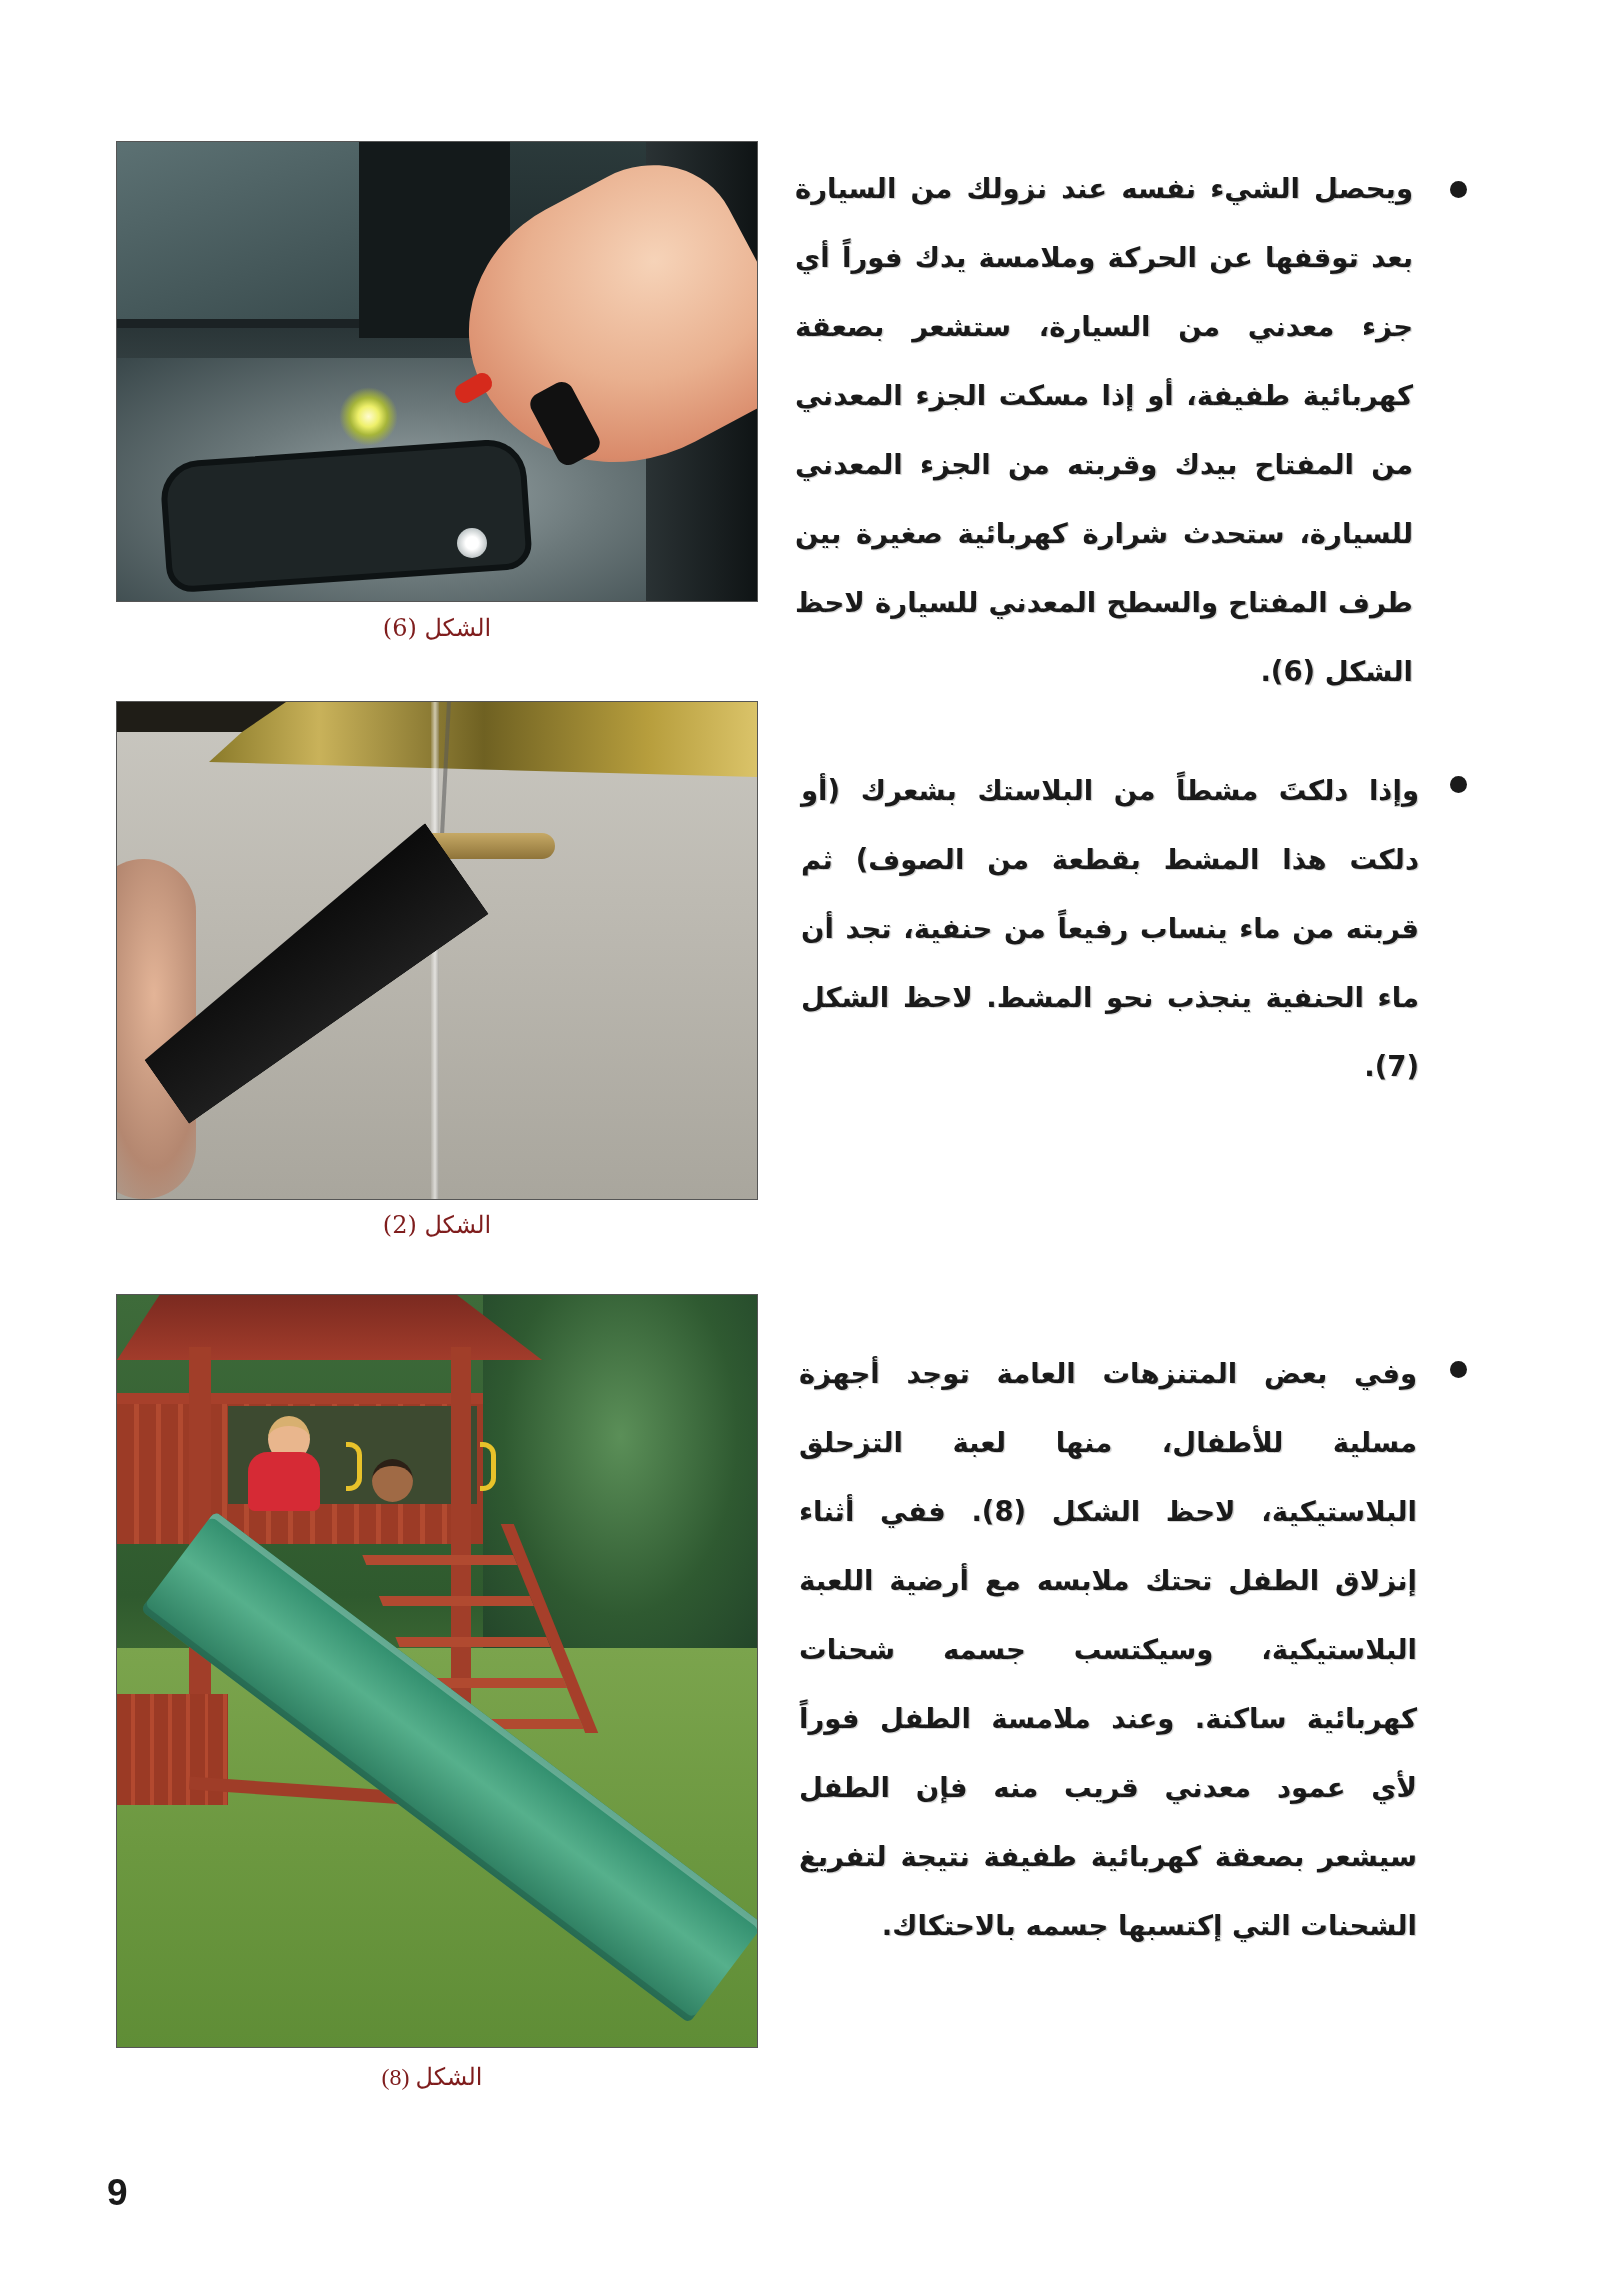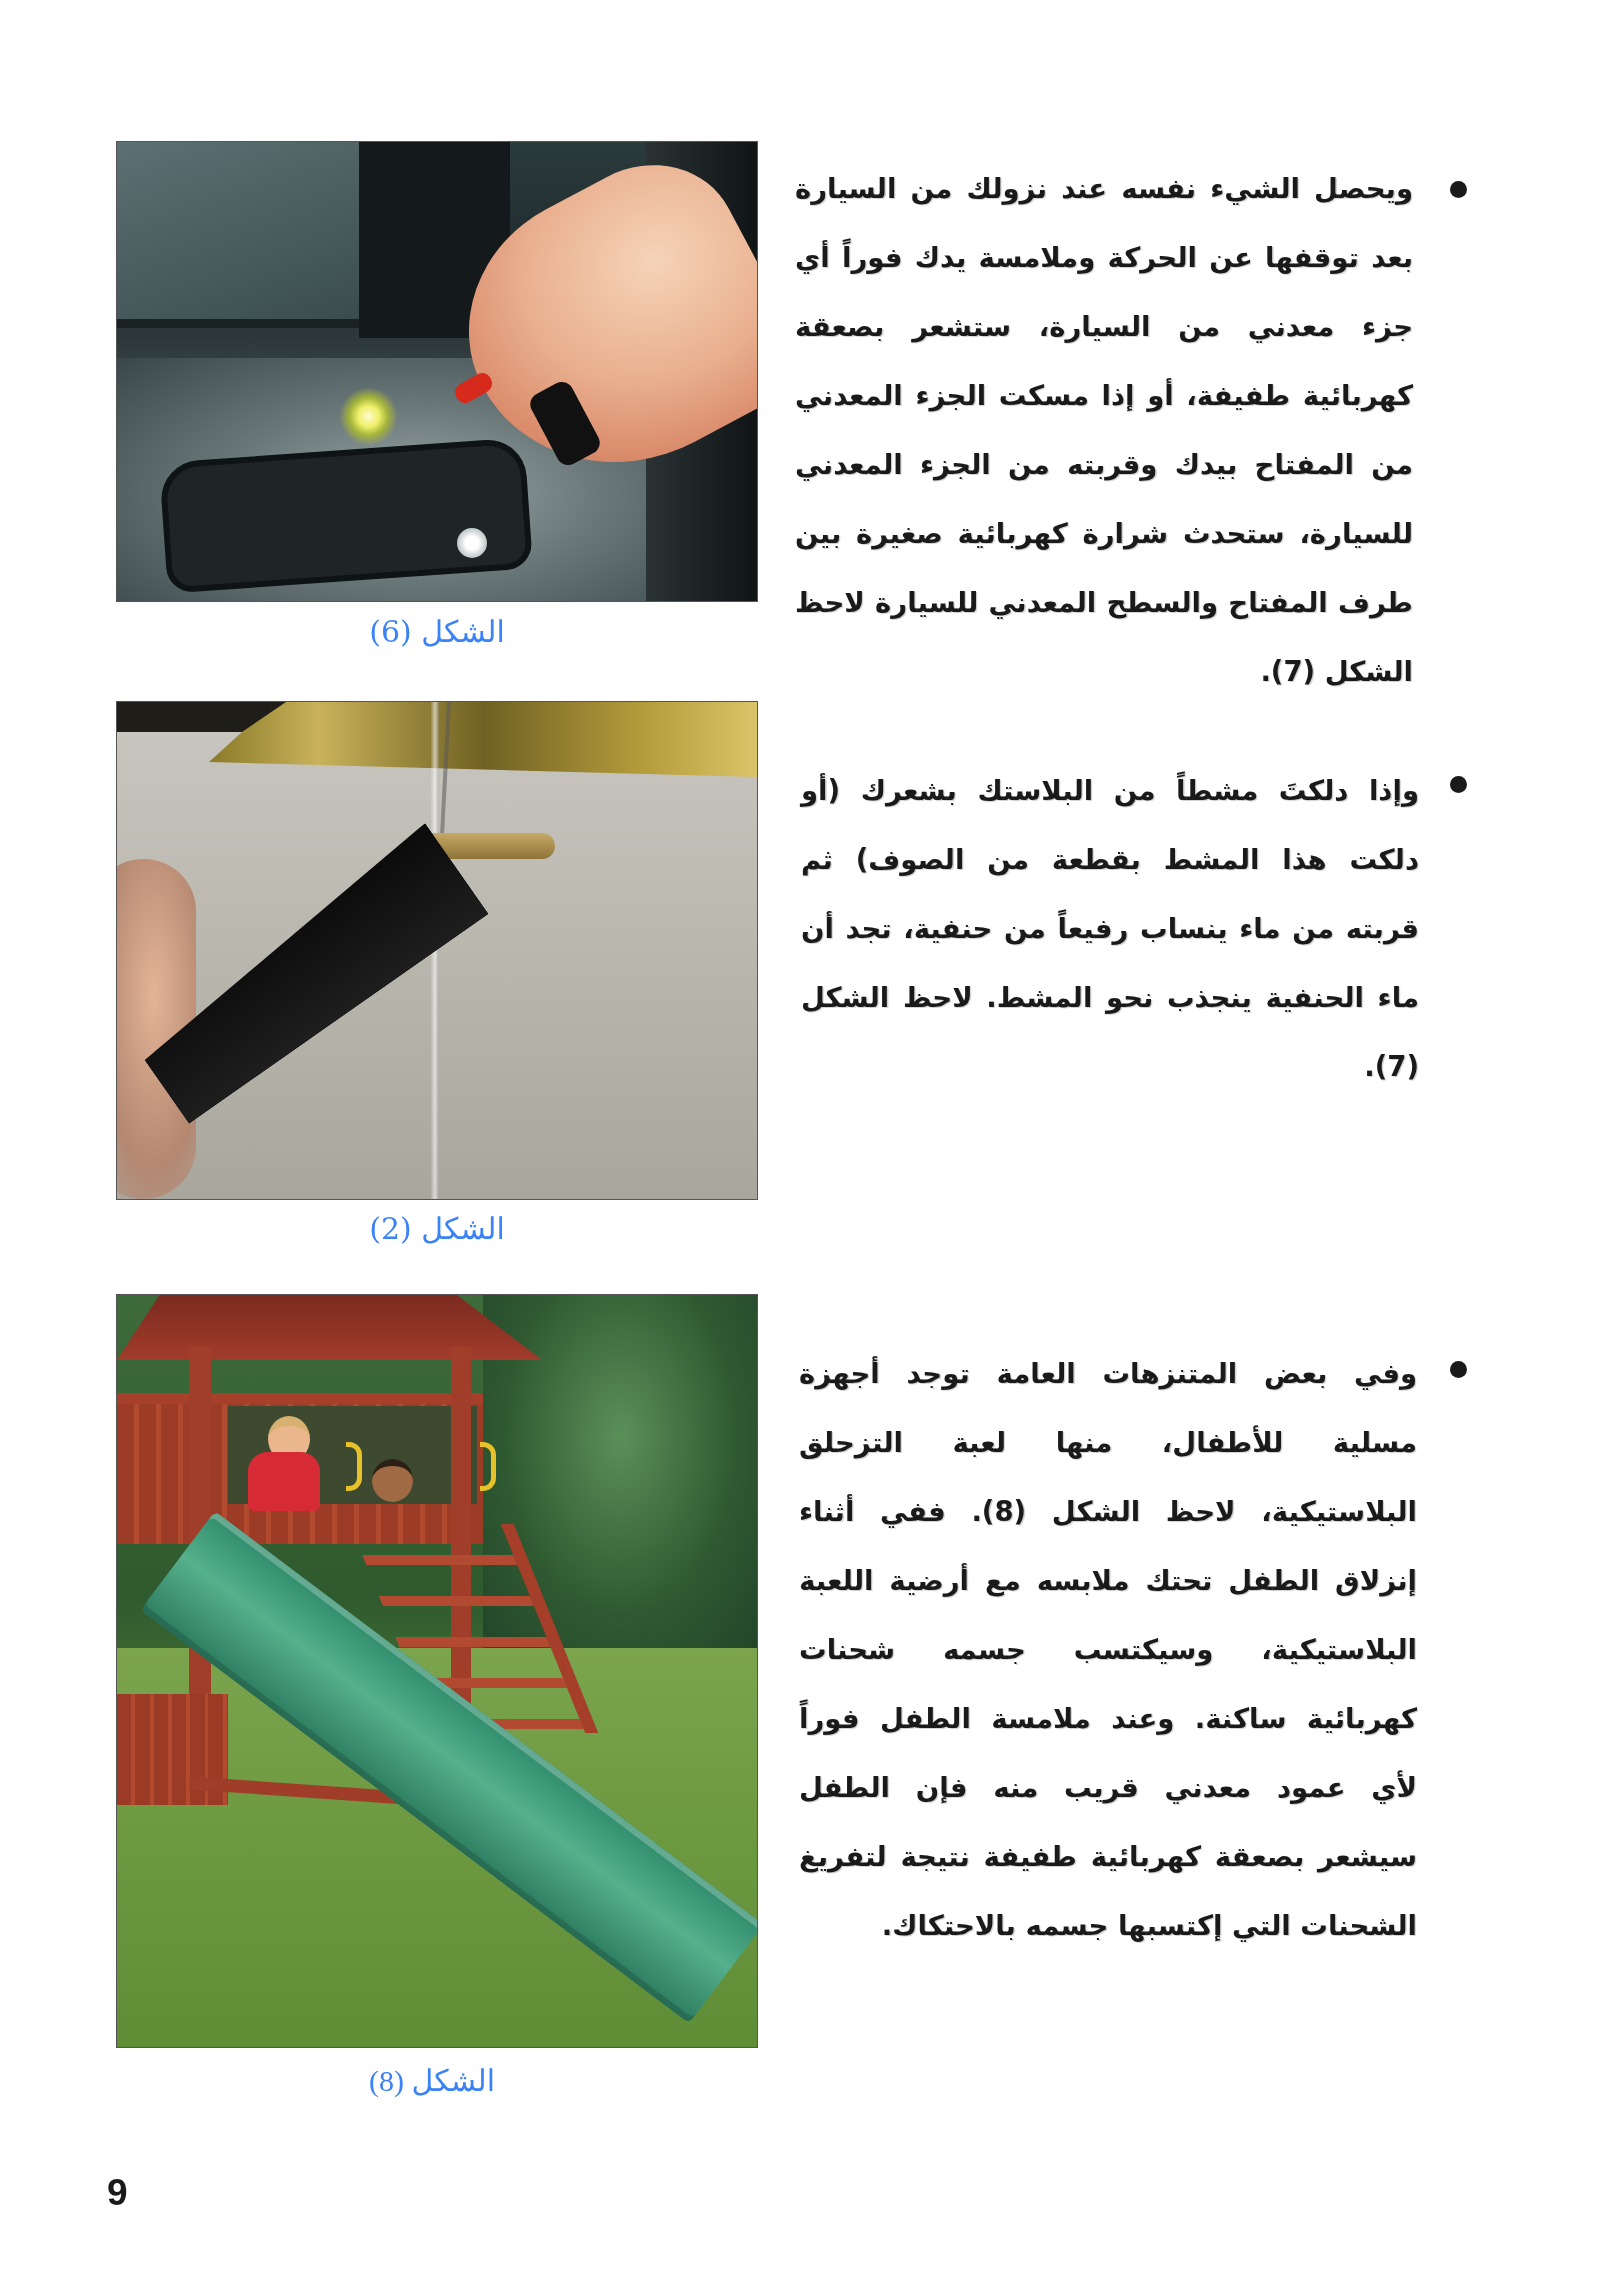--- a/index.html
+++ b/index.html
@@ -21,22 +21,22 @@
       width: 642px;
       box-sizing: border-box;
       border: 1.3px solid #555;
       overflow: hidden;
     }
     .caption {
       position: absolute;
       width: 262px;
       text-align: center;
       font-family: "DejaVu Serif", "Liberation Serif", serif;
-      font-size: 30px;
-      color: #3b82f6;
+      font-size: 24px;
+      color: #7f1d1d;
       direction: rtl;
     }
     .para {
       position: absolute;
       left: 795px;
       width: 618px;
       direction: rtl;
       text-align: justify;
       text-align-last: right;
       font-size: 27.5px;
@@ -116,21 +116,21 @@
   <div class="handle"></div>
   <div class="lock"></div>
   <div class="hand"></div>
   <div class="keytag"></div>
   <div class="keyfob"></div>
   <div class="spark"></div>
 </div>
 <div class="caption" style="left:306px; top:614px;">الشكل (6)</div>
 
 <div class="bullet" style="top:181px;"></div>
-<p class="para" style="top:154px; margin:0;">ويحصل الشيء نفسه عند نزولك من السيارة بعد توقفها عن الحركة وملامسة يدك فوراً أي جزء معدني من السيارة، ستشعر بصعقة كهربائية طفيفة، أو إذا مسكت الجزء المعدني من المفتاح بيدك وقربته من الجزء المعدني للسيارة، ستحدث شرارة كهربائية صغيرة بين طرف المفتاح والسطح المعدني للسيارة لاحظ الشكل (7).</p>
+<p class="para" style="top:154px; margin:0;">ويحصل الشيء نفسه عند نزولك من السيارة بعد توقفها عن الحركة وملامسة يدك فوراً أي جزء معدني من السيارة، ستشعر بصعقة كهربائية طفيفة، أو إذا مسكت الجزء المعدني من المفتاح بيدك وقربته من الجزء المعدني للسيارة، ستحدث شرارة كهربائية صغيرة بين طرف المفتاح والسطح المعدني للسيارة لاحظ الشكل (6).</p>
 
 <div class="figure fig7">
   <div class="faucet-shadow"></div>
   <div class="faucet"></div>
   <div class="stream"></div>
   <div class="stream2"></div>
   <div class="slot"></div>
   <div class="finger"></div>
   <div class="comb"></div>
 </div>

